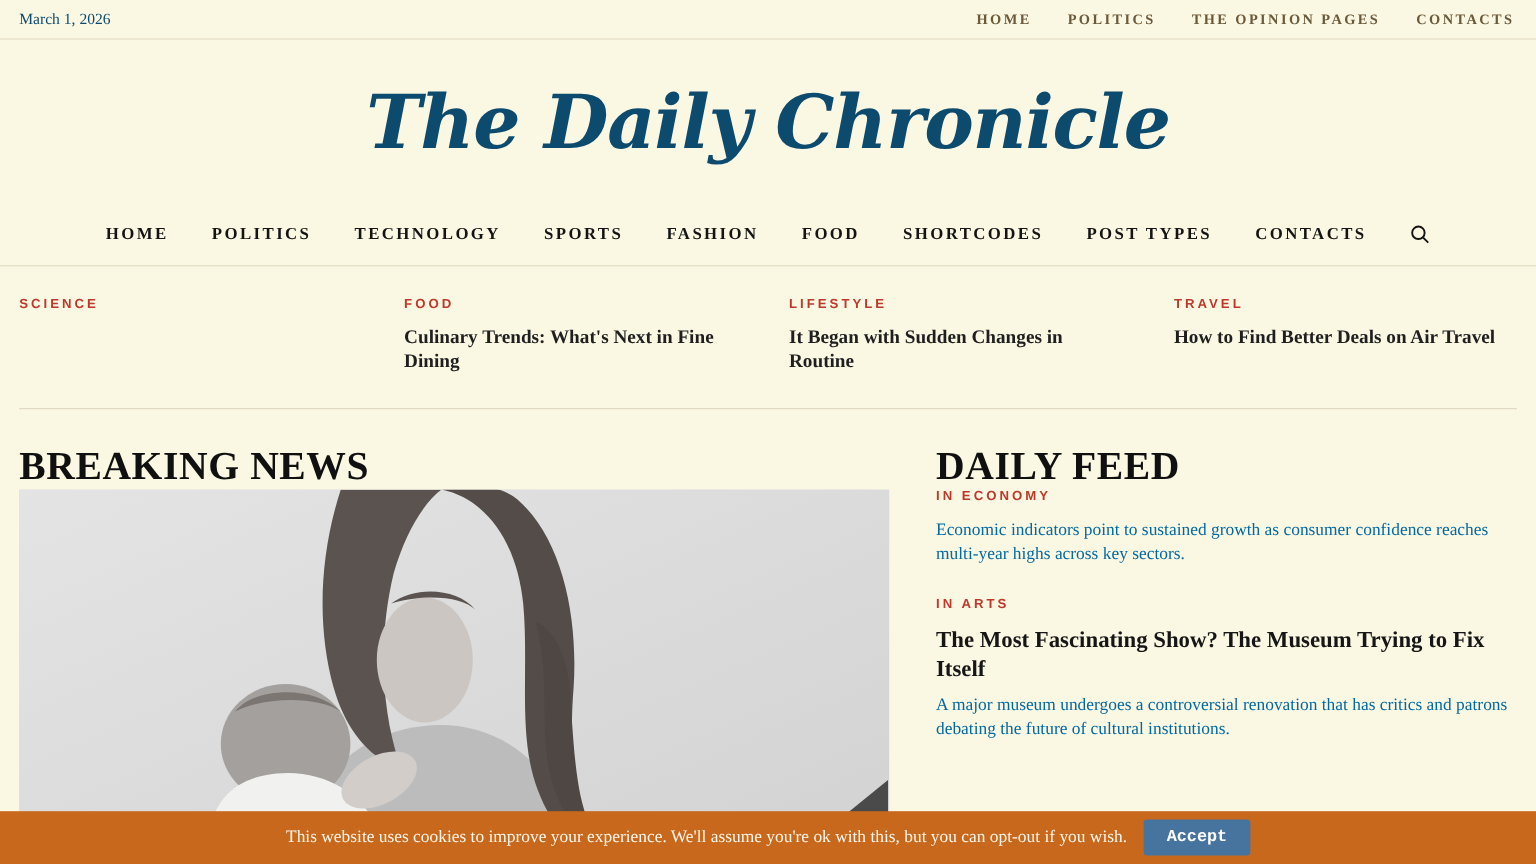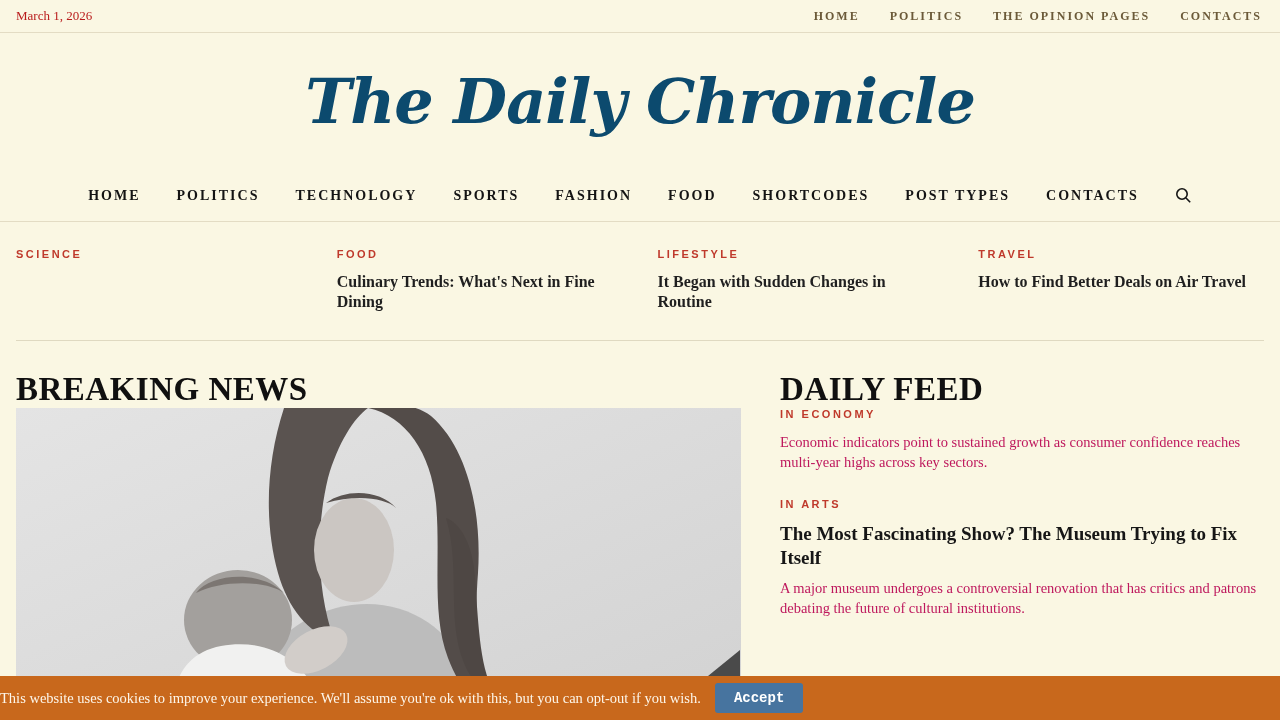--- a/index.html
+++ b/index.html
@@ -9,21 +9,21 @@
     font-family:"Liberation Serif", serif;
     color:#181818;
     position:relative;
   }
   
   .topbar {
     height:33px; display:flex; align-items:center; justify-content:space-between;
     padding:0 18px 0 16px; border-bottom:1px solid #E3DCC4;
   }
   .topbar-date {
-    font-family:"Liberation Serif", serif; font-size:13px; color:#b91c1c;
+    font-family:"Liberation Serif", serif; font-size:13px; color:#0c4a6e;
   }
   .topbar-links { display:flex; gap:30px; }
   .topbar-links a {
     font-family:"Liberation Serif", serif; font-weight:bold; font-size:12px;
     letter-spacing:2px; color:#6B5A39; text-decoration:none; cursor:pointer;
   }
   
   .masthead {
     height:137px; display:flex; align-items:center; justify-content:center;
   }
@@ -69,26 +69,26 @@
     width:725px; height:286px; overflow:hidden; background:#dcdcdc; cursor:pointer;
   }
   .photo svg { display:block; }
   .feed-item { margin-bottom:26px; }
   .feed-headline {
     font-family:"Liberation Serif", serif; font-weight:bold; font-size:19px;
     line-height:24px; color:#161616; margin-bottom:8px; cursor:pointer;
   }
   .feed-excerpt {
     font-family:"Liberation Serif", serif; font-size:14.5px; line-height:20px;
-    color:#be185d;
+    color:#0369a1;
   }
   
   .cookiebar {
     position:absolute; left:0; bottom:0; width:1280px; height:44px;
-    background:#C8681C; display:flex; align-items:center; 
+    background:#C8681C; display:flex; align-items:center; justify-content:center;
     gap:14px; z-index:10;
   }
   .cookie-msg {
     font-family:"Liberation Serif", serif; font-size:14.5px; color:#FDF6EA;
   }
   .accept-btn {
     font-family:Liberation Mono, monospace; font-weight:bold; font-size:14px;
     color:#ffffff; background:#47749F; border:none; border-radius:3px;
     padding:7px 19px; cursor:pointer;
   }

